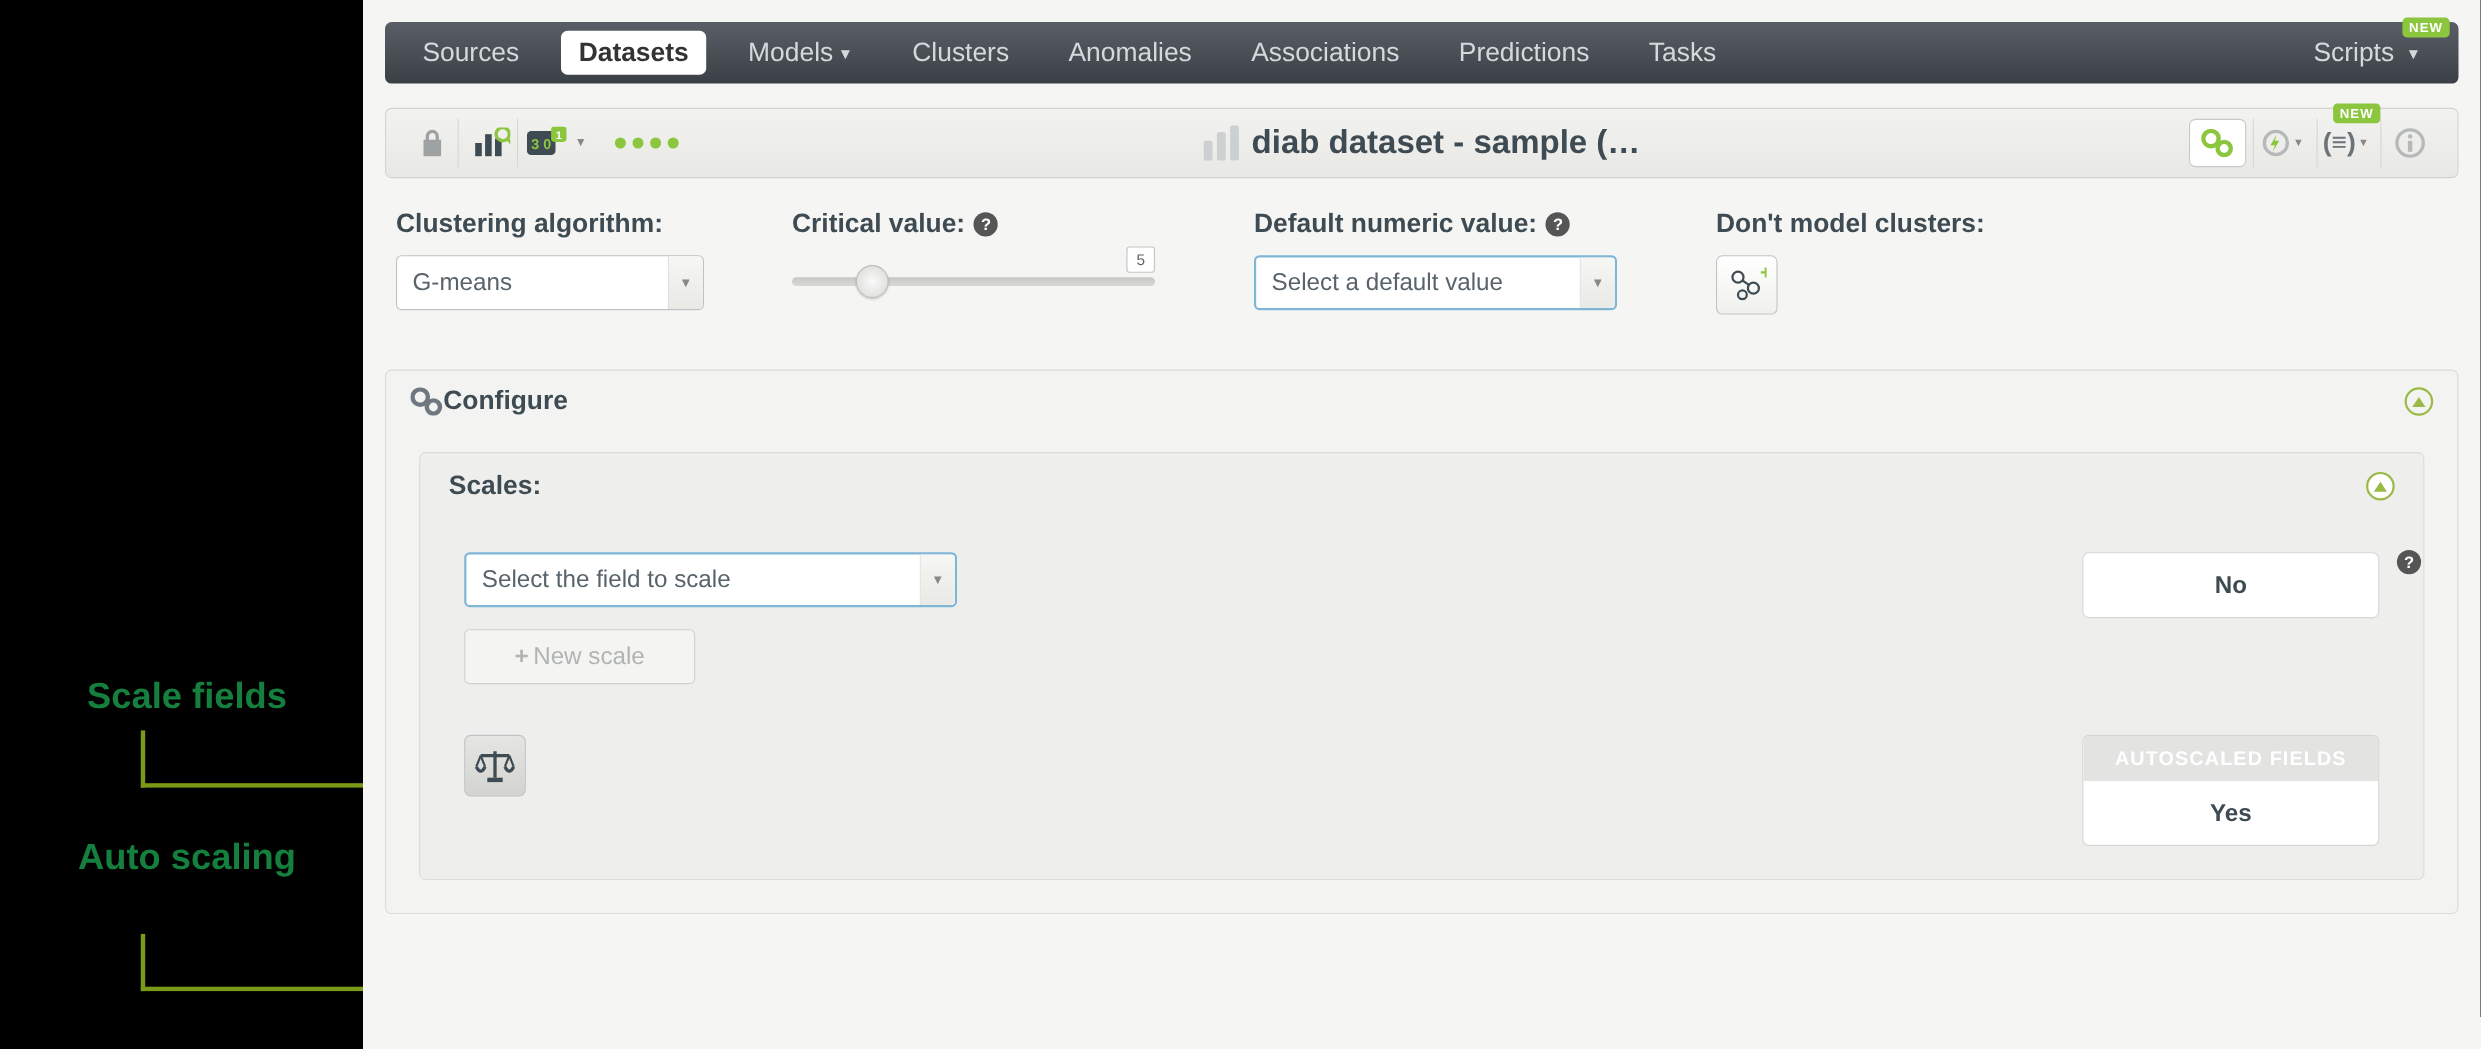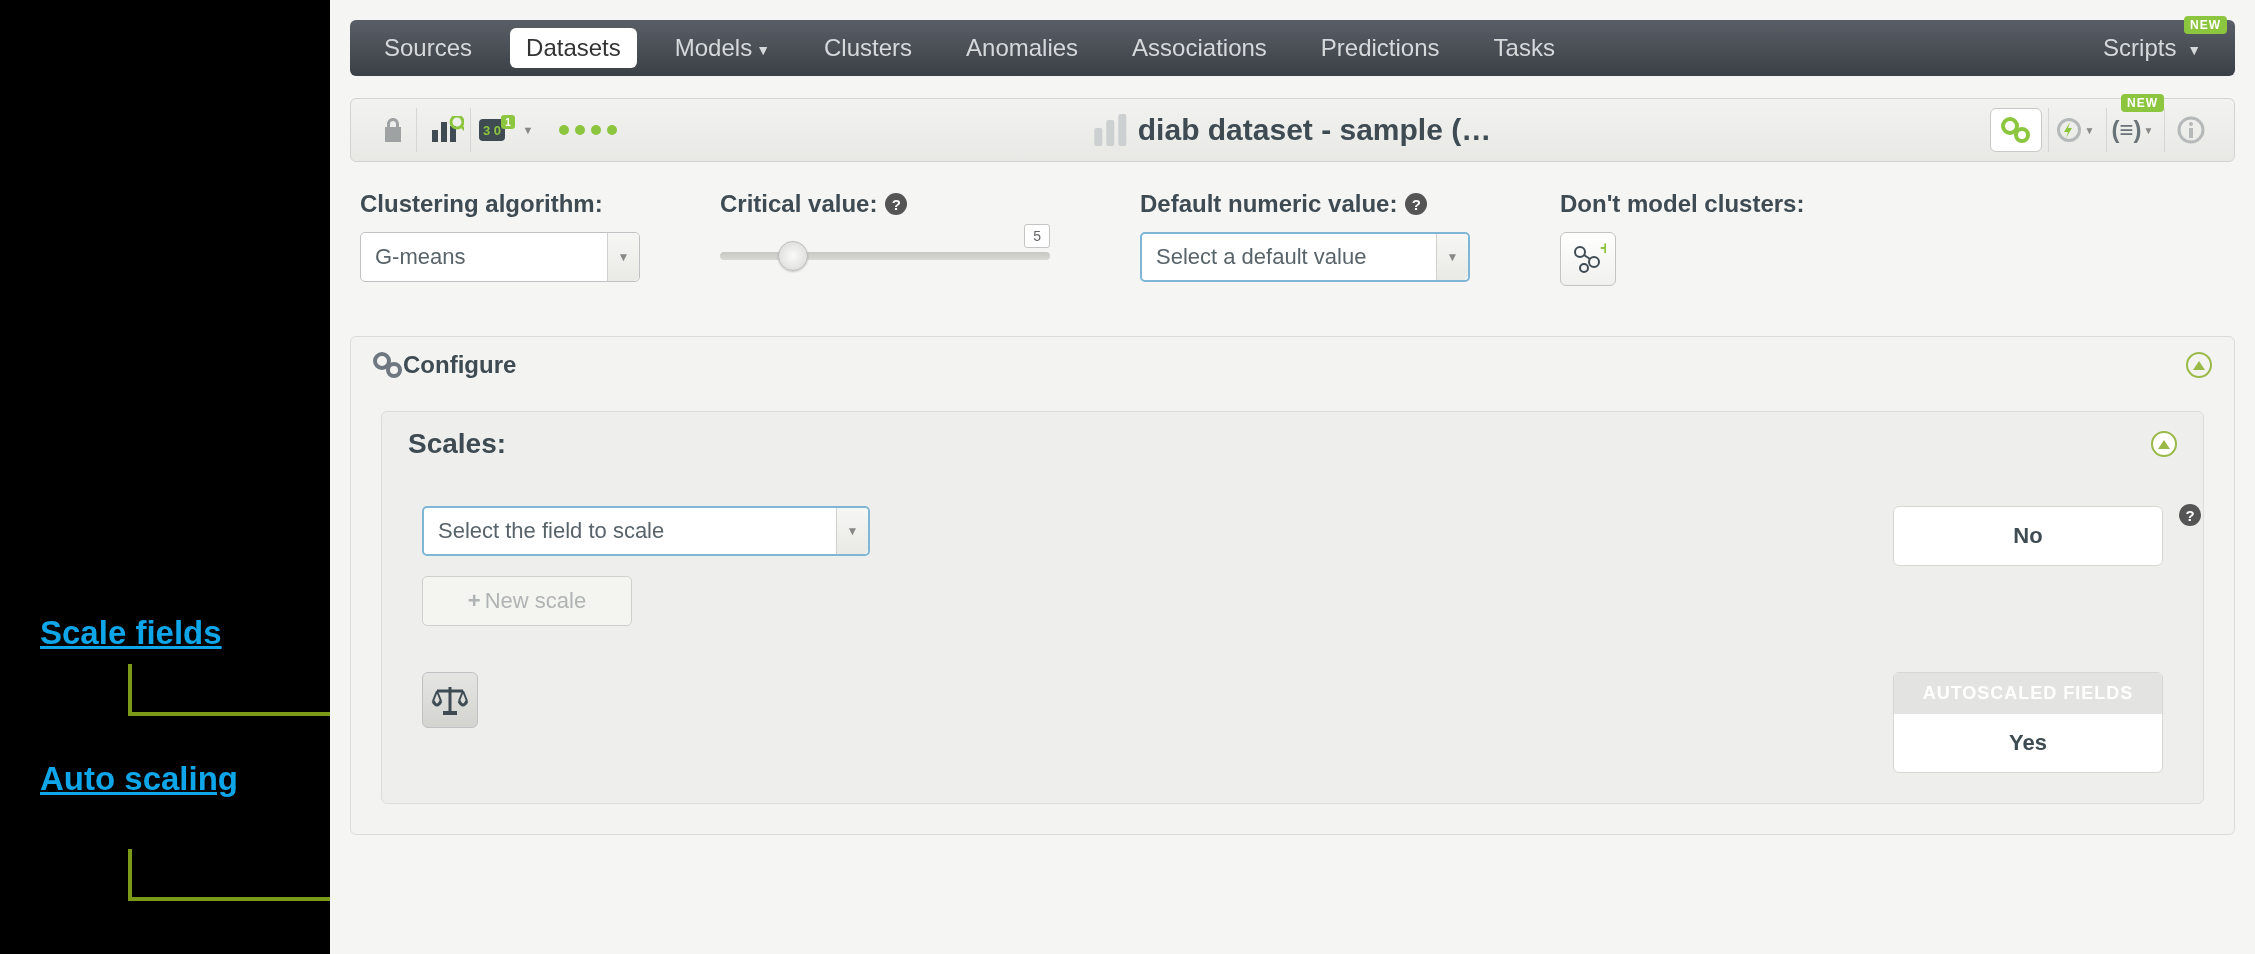--- a/index.html
+++ b/index.html
@@ -1,27 +1,27 @@
 <!DOCTYPE html>
 <html><head>
 <meta charset="utf-8">
 <style>
   * { box-sizing: border-box; margin: 0; padding: 0; }
   body { font-family: -apple-system, "Helvetica Neue", Arial, sans-serif; background: #000; width: 2255px; height: 954px; overflow: hidden; }
   .wrap { position: absolute; left: 330px; top: 0; width: 1925px; height: 954px; background: #f5f5f3; }
   .app { width: 1925px; height: 954px; background: #f5f5f3; padding: 20px; }
-  .annotation { position: absolute; color: #0ea5e9; font-size: 33px; font-weight: 600; left: 40px; text-align: left; width: 260px; text-decoration: underline; }
+  .annotation { position: absolute; color: #15803d; font-size: 33px; font-weight: 600; left: 40px; text-align: center; width: 260px; }
   .ann-line-h { position: absolute; background: #7a9a18; height: 4px; }
   .ann-line-v { position: absolute; background: #7a9a18; width: 4px; }
   .ann-dot { position: absolute; width: 18px; height: 18px; border-radius: 50%; background: #7a9a18; }
 
   
   .navbar { display: flex; align-items: center; background: linear-gradient(#5a5f67,#3b4046); border-radius: 6px; height: 56px; padding: 0 18px; color: #d6d9dc; font-size: 24px; position: relative; }
   .navbar .tab { padding: 6px 16px; margin-right: 22px; cursor: pointer; }
-  .navbar .tab.active { background:#fff; color:#333; border-radius:6px; font-weight:400; }
+  .navbar .tab.active { background:#fff; color:#333; border-radius:6px; font-weight:700; }
   .navbar .dropdown-caret { font-size: 14px; margin-left: 4px; vertical-align: middle; }
   .navbar .right { margin-left:auto; display:flex; align-items:center; }
   .new-badge { position:absolute; top:-12px; right:-10px; background:#8cc63f; color:#fff; font-size:12px; font-weight:700; padding:2px 6px; border-radius:4px; letter-spacing:1px; }
 
   
   .toolbar { margin-top:22px; background:linear-gradient(#f2f2f0,#e8e8e5); border:1px solid #d3d3cf; border-radius:6px; height:64px; display:flex; align-items:center; padding:0 18px; position:relative; }
   .toolbar .tbtn { width:48px; height:44px; display:flex; align-items:center; justify-content:center; margin-right:6px; border-right:1px solid #d6d6d2; cursor:pointer; }
   .toolbar .tbtn.last { border-right:none; }
   .toolbar .dots { display:flex; gap:6px; margin-left:18px; }
   .toolbar .dots span { width:10px; height:10px; border-radius:50%; background:#8cc63f; }
@@ -53,21 +53,21 @@
 
   
   .panel { margin-top:40px; border:1px solid #dcdcd9; border-radius:6px; background:#f3f4f2; }
   .panel-head { display:flex; align-items:center; justify-content:space-between; padding:14px 22px; color:#3e4b52; font-size:24px; font-weight:700; }
   .panel-head .left { display:flex; align-items:center; }
   .collapse-icon { width:26px; height:26px; border:2px solid #9ab946; border-radius:50%; display:flex; align-items:center; justify-content:center; }
   .collapse-icon .tri { width:0; height:0; border-left:6px solid transparent; border-right:6px solid transparent; border-bottom:9px solid #9ab946; }
   .panel-body { padding:18px 30px 30px 30px; }
 
   .subpanel { background:#eeeeec; border:1px solid #dcdcd9; border-radius:6px; }
-  .subpanel-head { display:flex; justify-content:space-between; align-items:center; padding:16px 26px; color:#3e4b52; font-size:28px; font-weight:700; }
+  .subpanel-head { display:flex; justify-content:space-between; align-items:center; padding:16px 26px; color:#3e4b52; font-size:24px; font-weight:700; }
   .subpanel-body { padding:30px 40px; }
 
   .scale-row { display:flex; justify-content:space-between; align-items:flex-start; }
   .new-scale-btn { margin-top:20px; width:210px; height:50px; border:1px solid #d0d0cc; background:#f4f4f1; color:#b1b4b5; font-size:22px; display:flex; align-items:center; justify-content:center; gap:4px; border-radius:5px; cursor:pointer; }
   .info-box { position:relative; }
   .info-box .help-icon { position:absolute; right:-38px; top:-2px; background:#555; }
   .field-box { width:270px; border:1px solid #d6d6d2; border-radius:6px; overflow:hidden; background:#fff; }
   .field-box .fb-head { background:#e3e4e1; color:#fff; text-align:center; font-size:18px; font-weight:700; padding:10px 0; letter-spacing:1px; }
   .field-box .fb-body { text-align:center; color:#3e4b52; font-size:22px; font-weight:700; padding:16px 0; }
 

